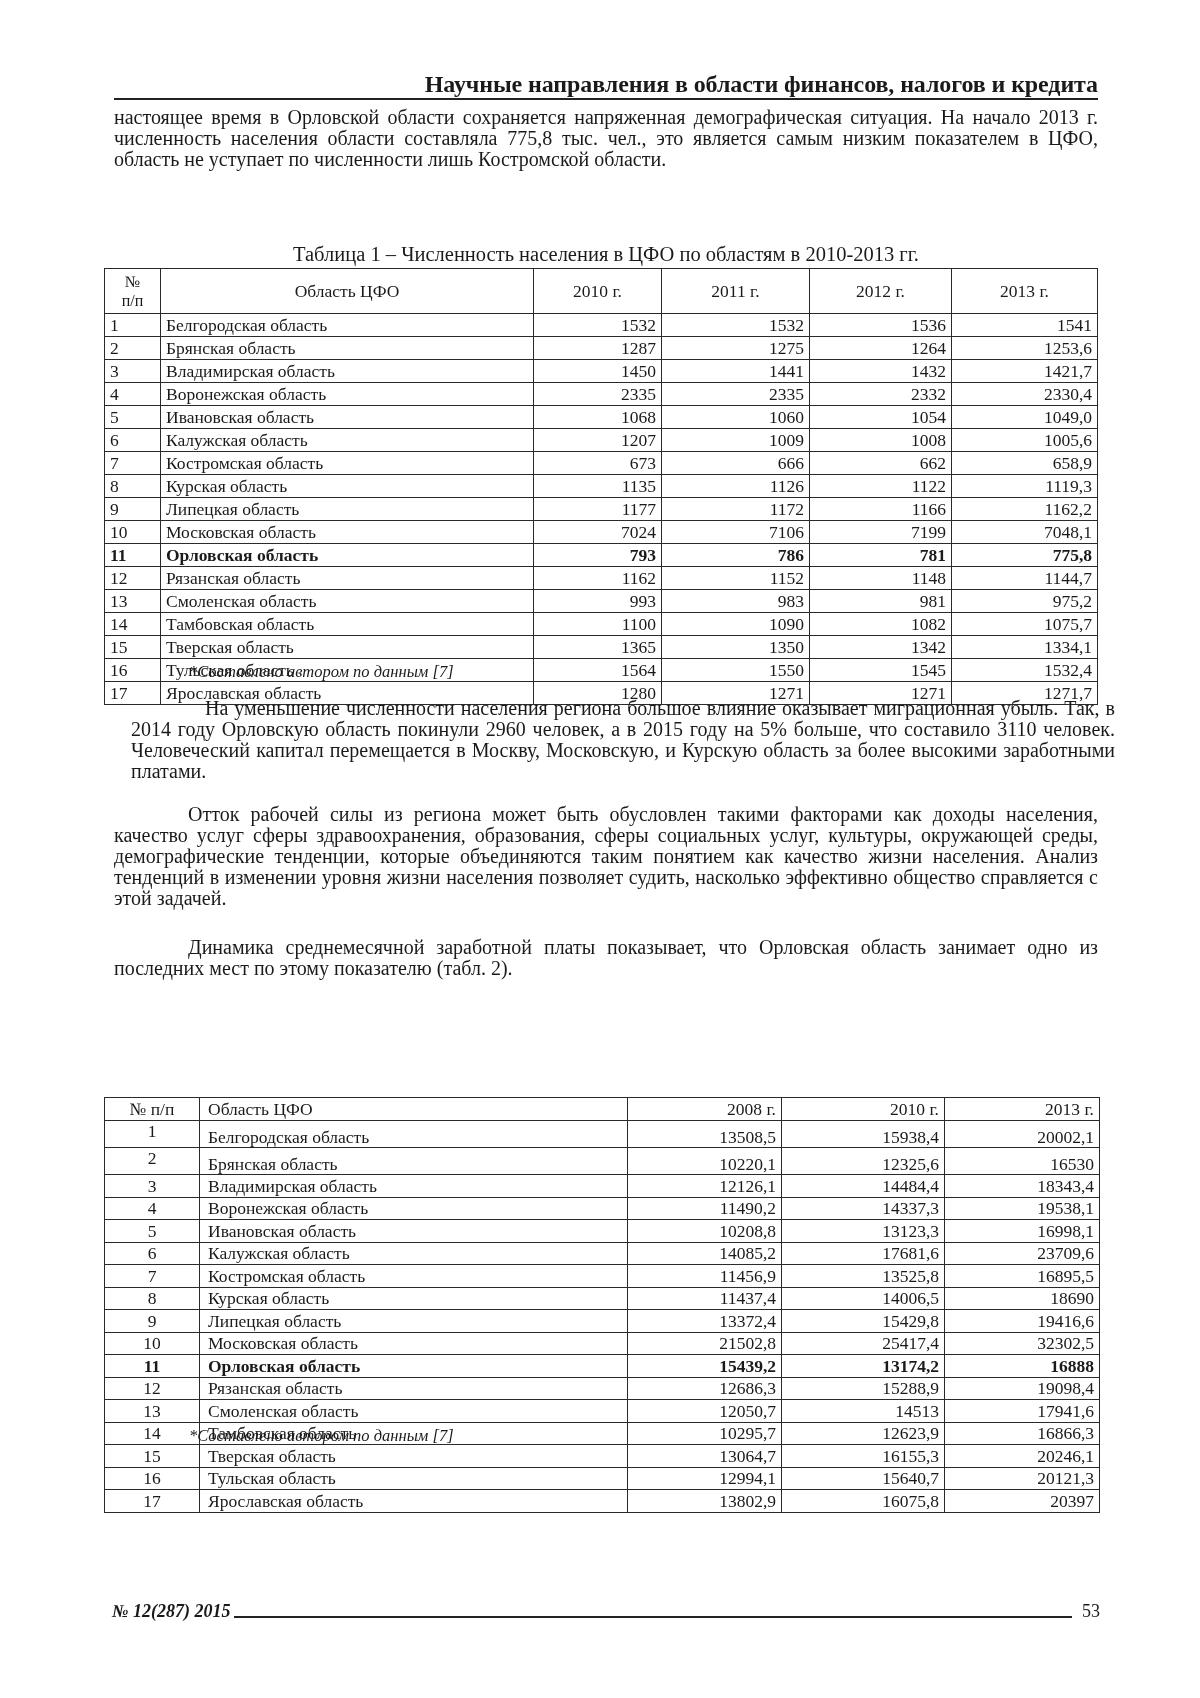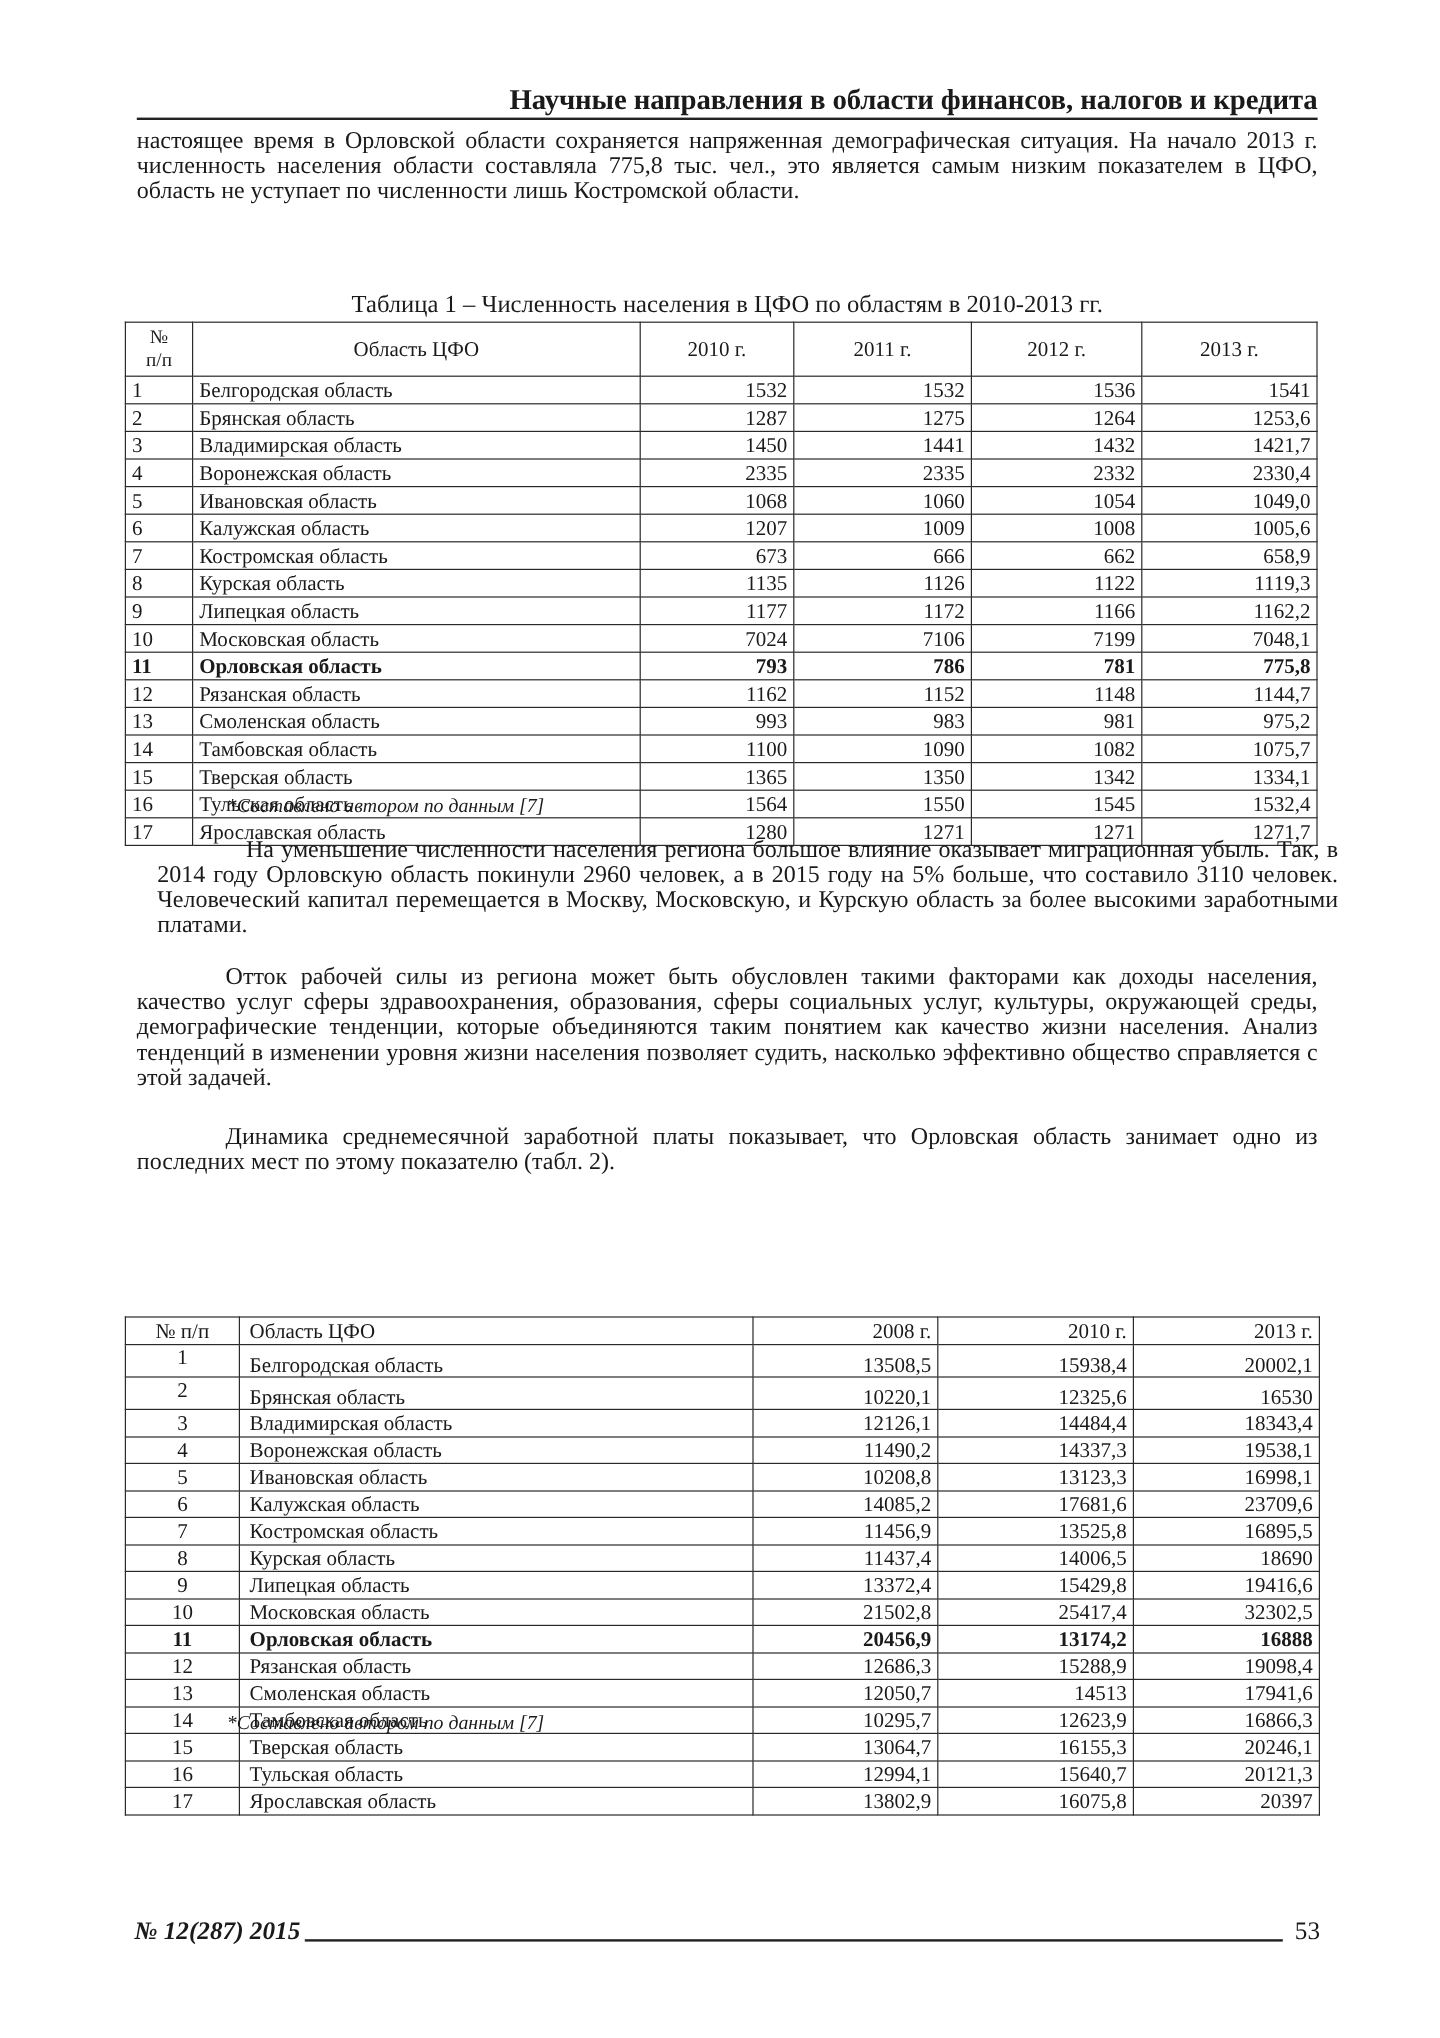--- a/index.html
+++ b/index.html
@@ -65,21 +65,21 @@
     #t2 td { height: 21.5px; }
     #t2 tr.tall td { height: 26px; }
     #t2 tr.tall td.idx-c { vertical-align: top; }
     #t2 tr.tall td:not(.idx-c) { vertical-align: bottom; }
     #t2 td.name { padding-left: 8px; }
 
     
     .footer {
       position: absolute; left: 112px; top: 1596px; width: 988px; height: 26px;
       display: flex; align-items: flex-end;
-      font-style: italic; font-weight: bold; font-size: 21px;
+      font-style: italic; font-weight: bold; font-size: 18px;
     }
     .footer .issue { white-space: nowrap; }
     .footer .rule { flex: 1; border-bottom: 2px solid #222; margin: 0 10px 4px 4px; }
     .footer .pageno { font-style: normal; font-weight: normal; white-space: nowrap; }
   </style>
 </head>
 <body>
 
 <div class="page">
 
@@ -326,21 +326,21 @@
         <tr>
           <td class="idx-c">10</td>
           <td class="name">Московская область</td>
           <td class="num">21502,8</td>
           <td class="num">25417,4</td>
           <td class="num">32302,5</td>
         </tr>
         <tr class="bold">
           <td class="idx-c">11</td>
           <td class="name">Орловская область</td>
-          <td class="num">20456,9</td>
+          <td class="num">15439,2</td>
           <td class="num">13174,2</td>
           <td class="num">16888</td>
         </tr>
         <tr>
           <td class="idx-c">12</td>
           <td class="name">Рязанская область</td>
           <td class="num">12686,3</td>
           <td class="num">15288,9</td>
           <td class="num">19098,4</td>
         </tr>

